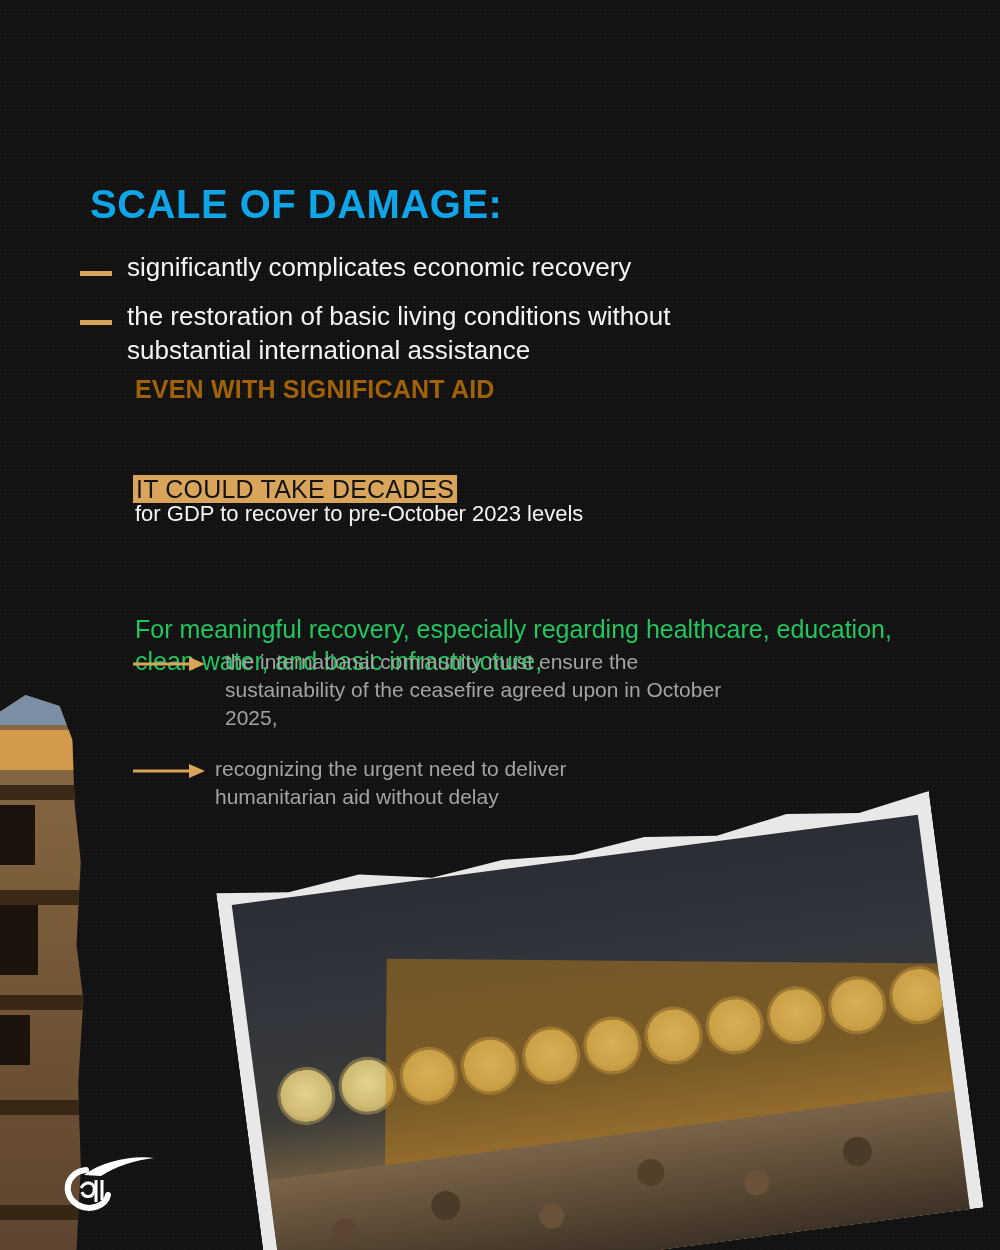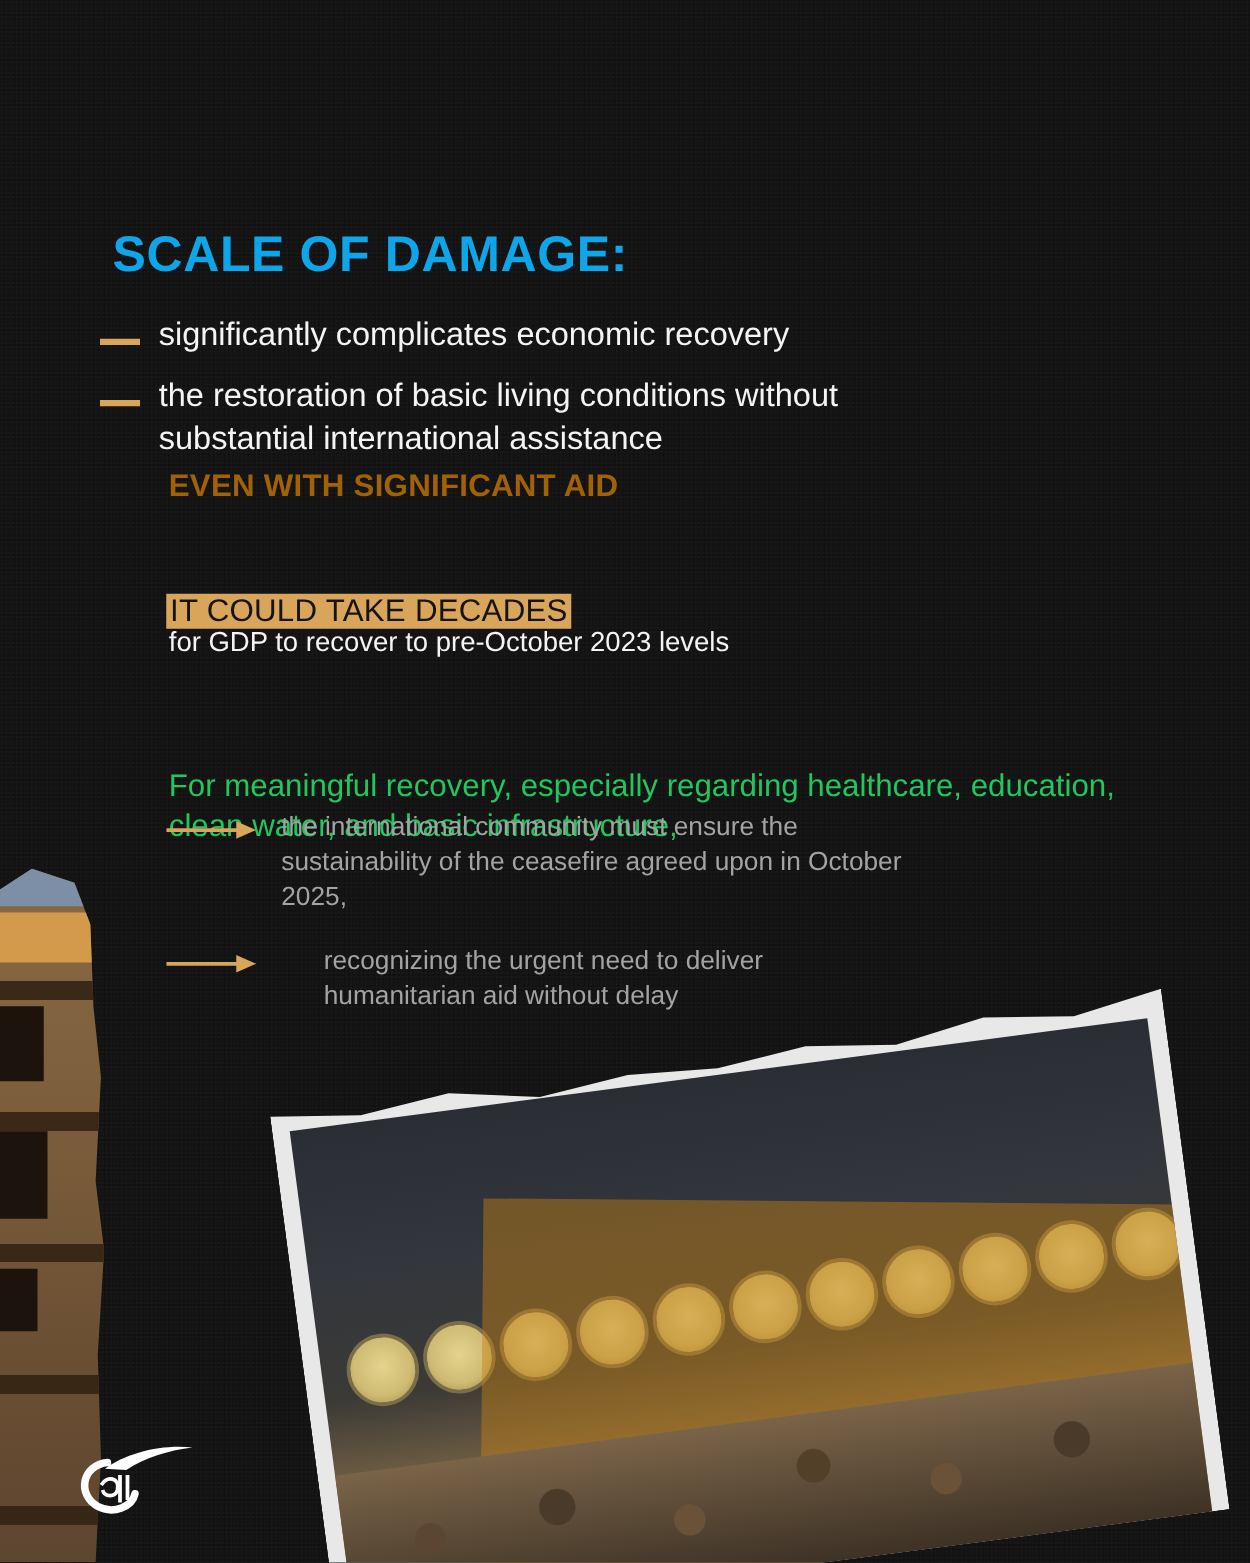--- a/index.html
+++ b/index.html
@@ -93,21 +93,21 @@
     align-items: flex-start;
   }
   .arrow-item svg { flex: 0 0 auto; }
   .arrow-item .atxt {
     font-size: 21px;
     line-height: 28px;
     color: #a3a3a3;
   }
   .a1 { left: 133px; top: 648px; }
   .a1 svg { margin-top: 8px; margin-right: 20px; }
-  .a2 { left: 133px; top: 755px; gap: 44px; }
+  .a2 { left: 133px; top: 755px; }
   .a2 svg { margin-top: 8px; margin-right: 10px; }
 
   
   .building {
     position: absolute;
     left: 0; top: 695px;
     width: 85px; height: 555px;
     background:
       repeating-linear-gradient(180deg,
         rgba(40,28,15,0.0) 0px, rgba(40,28,15,0.0) 90px,

